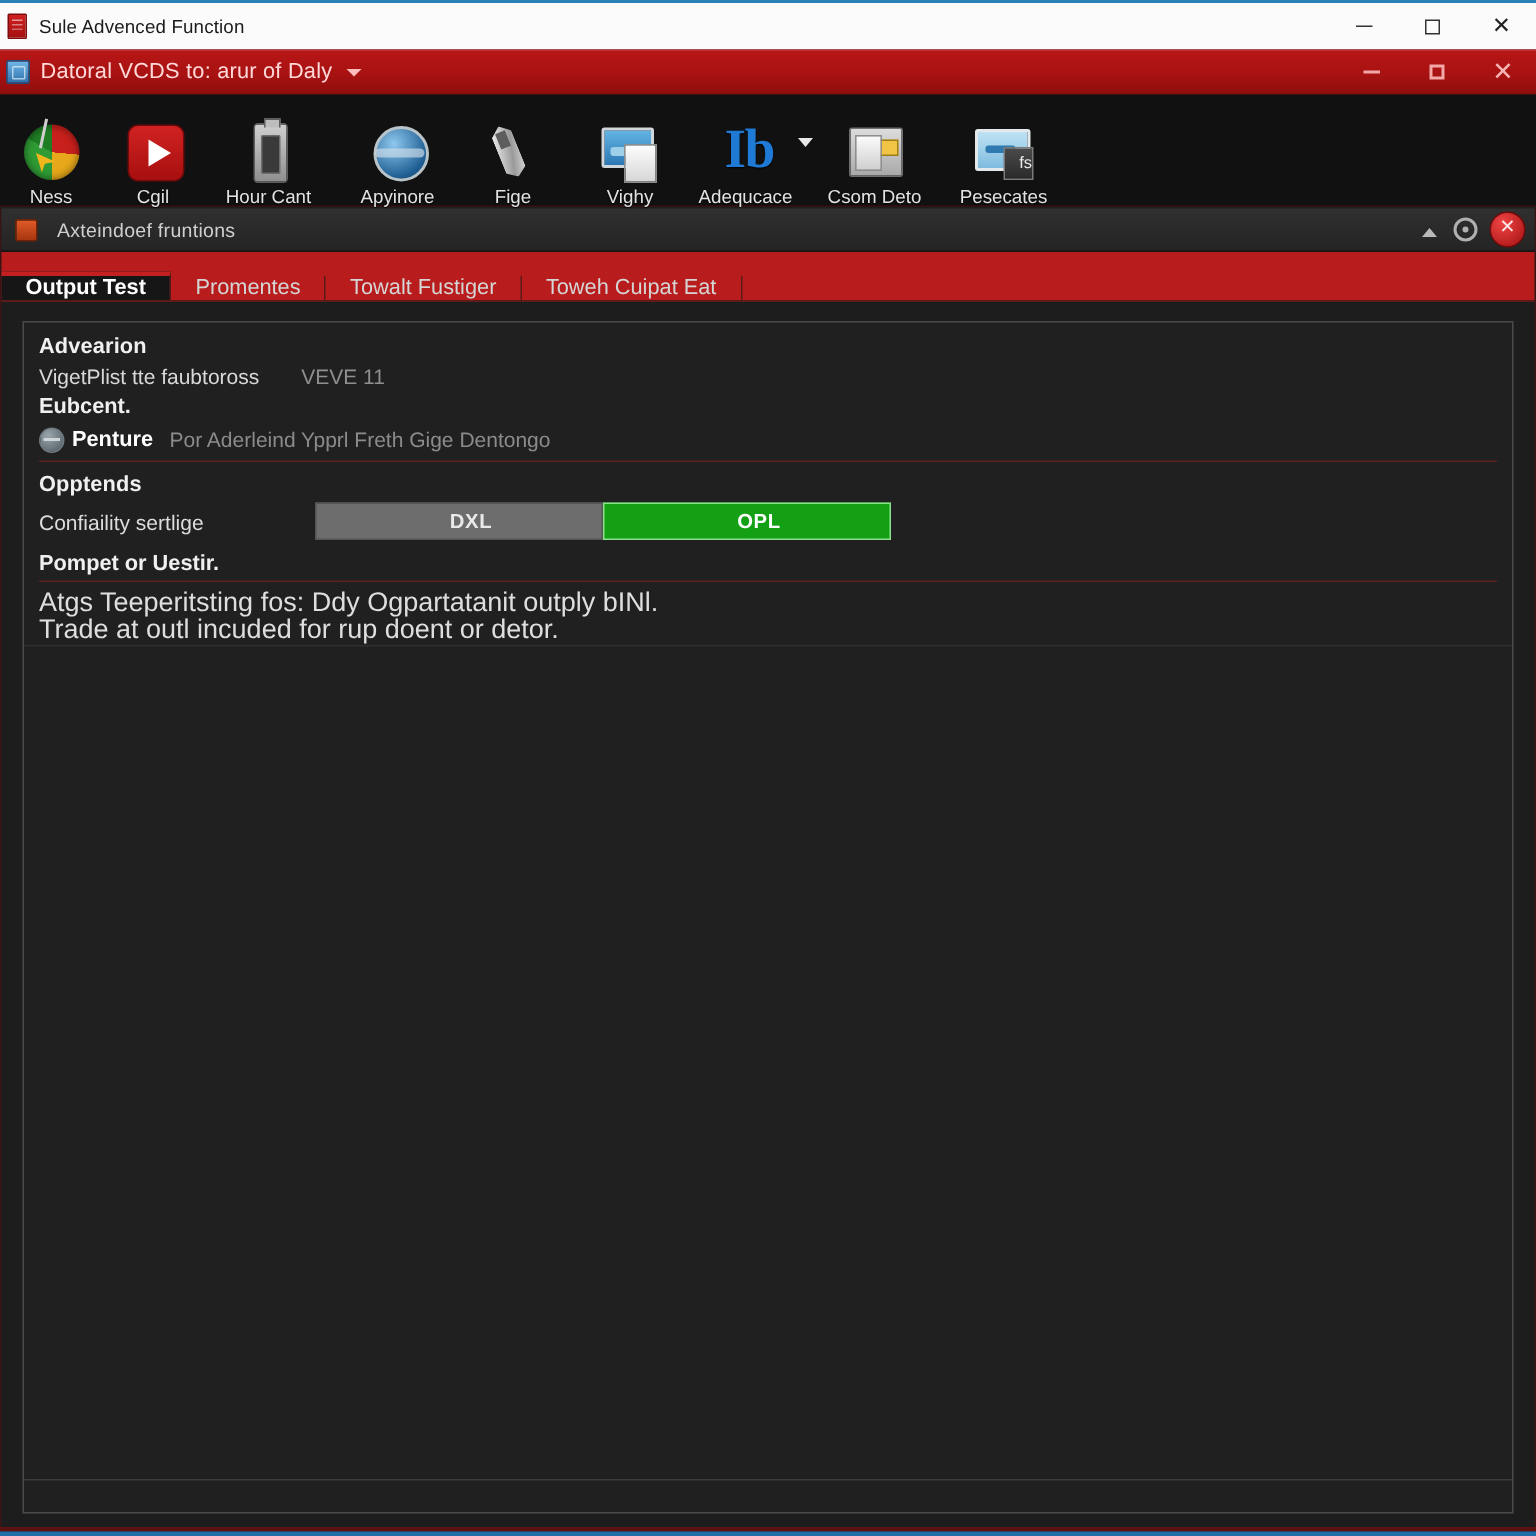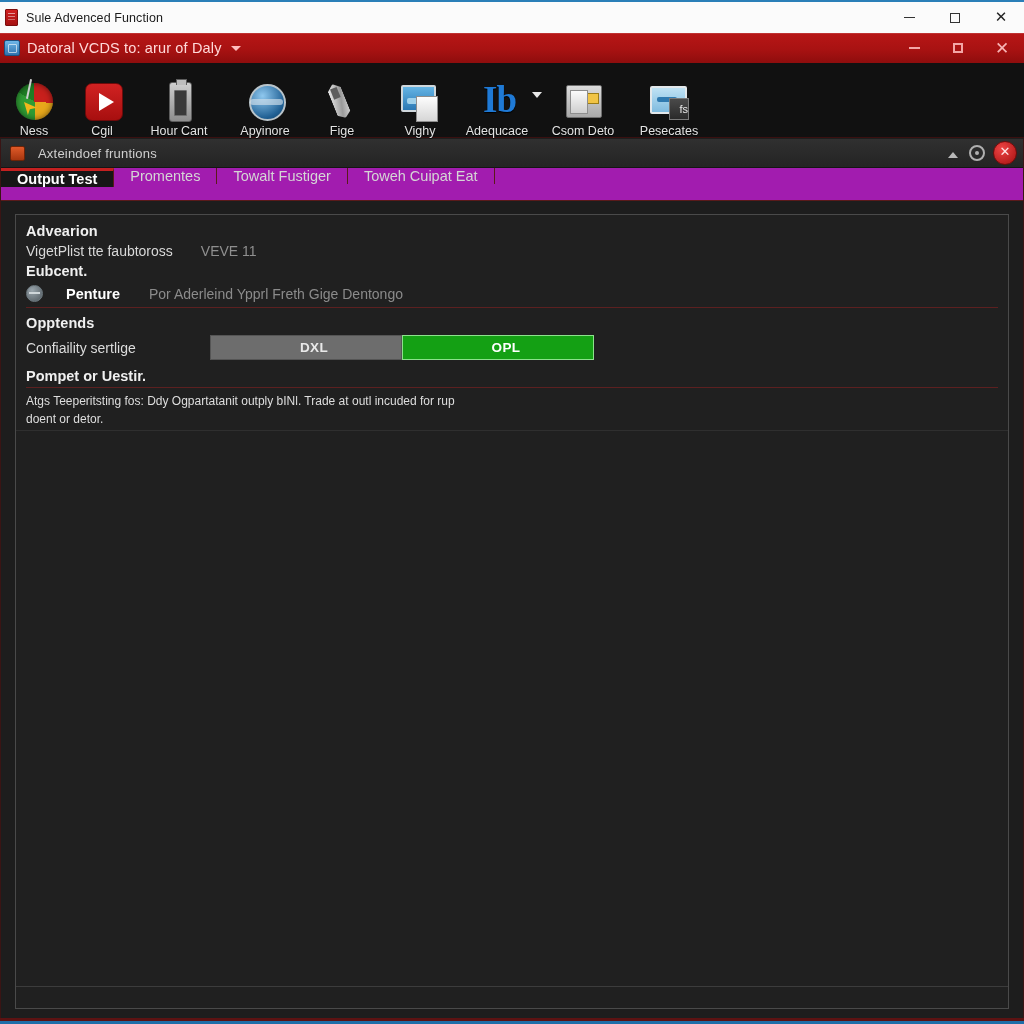--- a/index.html
+++ b/index.html
@@ -244,21 +244,21 @@
     width:22px;height:22px;border-radius:50%;
     background:radial-gradient(circle at 35% 30%,#ef4444,#a41111);
     border:1px solid #6f0b0b;
     color:#ffe6e6;font-size:13px;line-height:20px;text-align:center;
     font-family:"DejaVu Sans",sans-serif;
   }
 
   
   .tabstrip{
     position:relative;height:33px;width:100%;
-    background:#a21caf;display:flex;align-items:flex-start;
+    background:#b91c1c;display:flex;align-items:flex-end;
     border-bottom:1px solid #5a1a1a;
     box-sizing:border-box;
   }
   .tab{
     padding:0 16px;display:flex;align-items:center;
     font-size:14.5px;color:#d5d5d5;
     border-right:1px solid #5a1a1a;
     box-sizing:border-box;white-space:nowrap;
   }
   .tab.active{
@@ -280,21 +280,21 @@
     margin:0 0 4px 0;
   }
   .kv{
     display:flex;align-items:center;margin-bottom:4px;
   }
   .kv-k{font-size:14px;color:#d8d8d8;}
   .kv-v{font-size:14px;color:#8f8f8f;margin-left:28px;}
   .sub-line{font-size:14.5px;color:#f0f0f0;font-weight:bold;margin:0 0 2px 0;}
 
   .row-feature{
-    display:flex;align-items:center;gap:23px;
+    display:flex;gap:5px;
     padding:4px 0 5px 0;border-bottom:1px solid #5c2020;margin-bottom:7px;
   }
   .feat-ico{
     width:15px;height:15px;border-radius:50%;
     background:radial-gradient(circle at 35% 30%,#9aa6ad,#4f585e);
     border:1px solid #6e7a80;flex:0 0 auto;position:relative;
   }
   .feat-ico:after{
     content:"";position:absolute;left:2px;top:6px;width:11px;height:1.5px;background:#cfd6da;
   }
@@ -311,21 +311,21 @@
     padding-left:16px;
   }
   .segbtn.off{background:#6d6d6d;color:#e9e9e9;border:1px solid #555;}
   .segbtn.on{background:#14a014;color:#ffffff;border:1px solid #8ce28c;}
 
   .note-head{
     font-size:14.5px;color:#f0f0f0;font-weight:bold;
     padding-bottom:3px;border-bottom:1px solid #5c2020;margin-bottom:4px;
   }
   .note-body{
-    font-size:12px;color:#dedede;line-height:18px;max-width:430px;
+    font-size:18px;color:#dedede;line-height:18px;max-width:430px;
   }
   .divider-bottom{
     position:absolute;left:0;right:0;top:215px;height:1px;background:#2f2f2f;
   }
 
   .status-strip{
     position:absolute;left:0;right:0;bottom:21px;height:1px;background:#3c3c3c;
   }
   .bottom-red{
     position:absolute;left:0;bottom:3px;width:1024px;height:3px;background:#5c1212;

